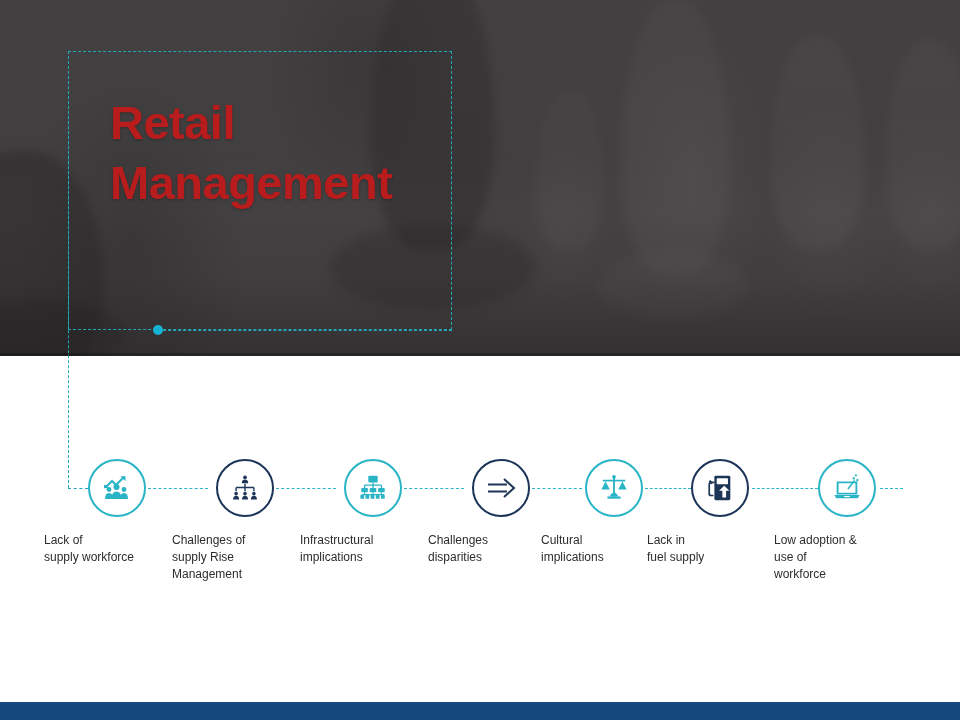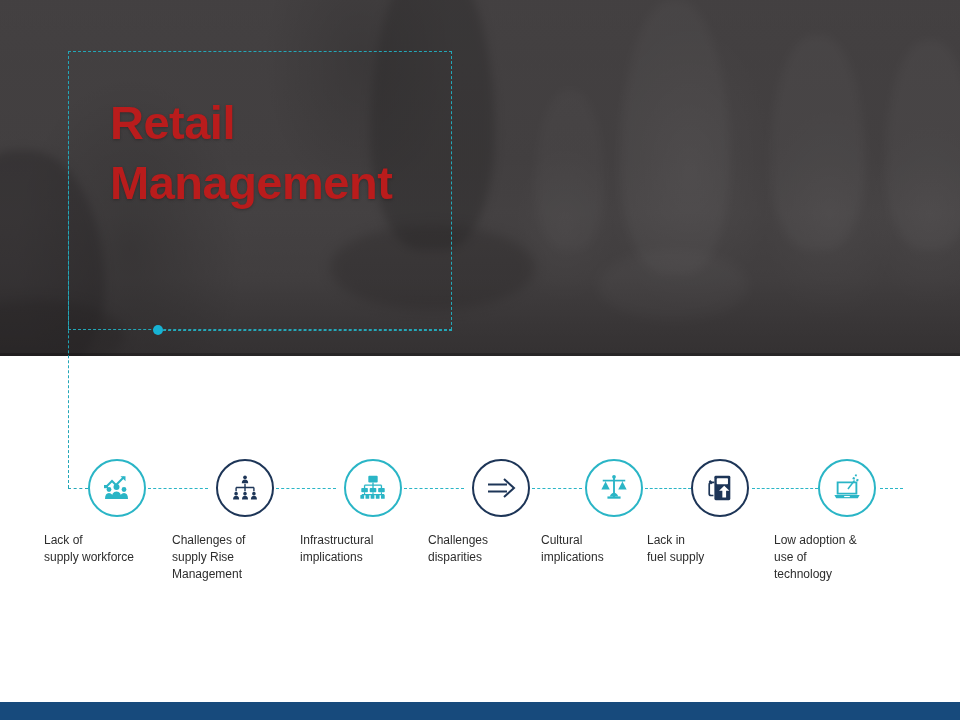--- a/index.html
+++ b/index.html
@@ -326,19 +326,19 @@
           <rect x="22" y="4.5" width="2.4" height="2.4" transform="rotate(20 23.2 5.7)"></rect>
           <rect x="26" y="6.5" width="2.2" height="2.2" transform="rotate(20 27.1 7.6)"></rect>
           <rect x="24.5" y="1.5" width="2" height="2" transform="rotate(20 25.5 2.5)"></rect>
           <path d="M17 17 L24 8" stroke="#2ab5c6" stroke-width="1.6" fill="none"></path>
         </g>
       </svg>
     </div>
     <div class="label" style="left:-44px; width:148px;">
       <div>Low adoption &amp;</div>
       <div>use of</div>
-      <div>technology</div>
+      <div>workforce</div>
     </div>
   </div>
 
 </div>
 
 <div id="footer-bar"></div>
 
 </body></html>

